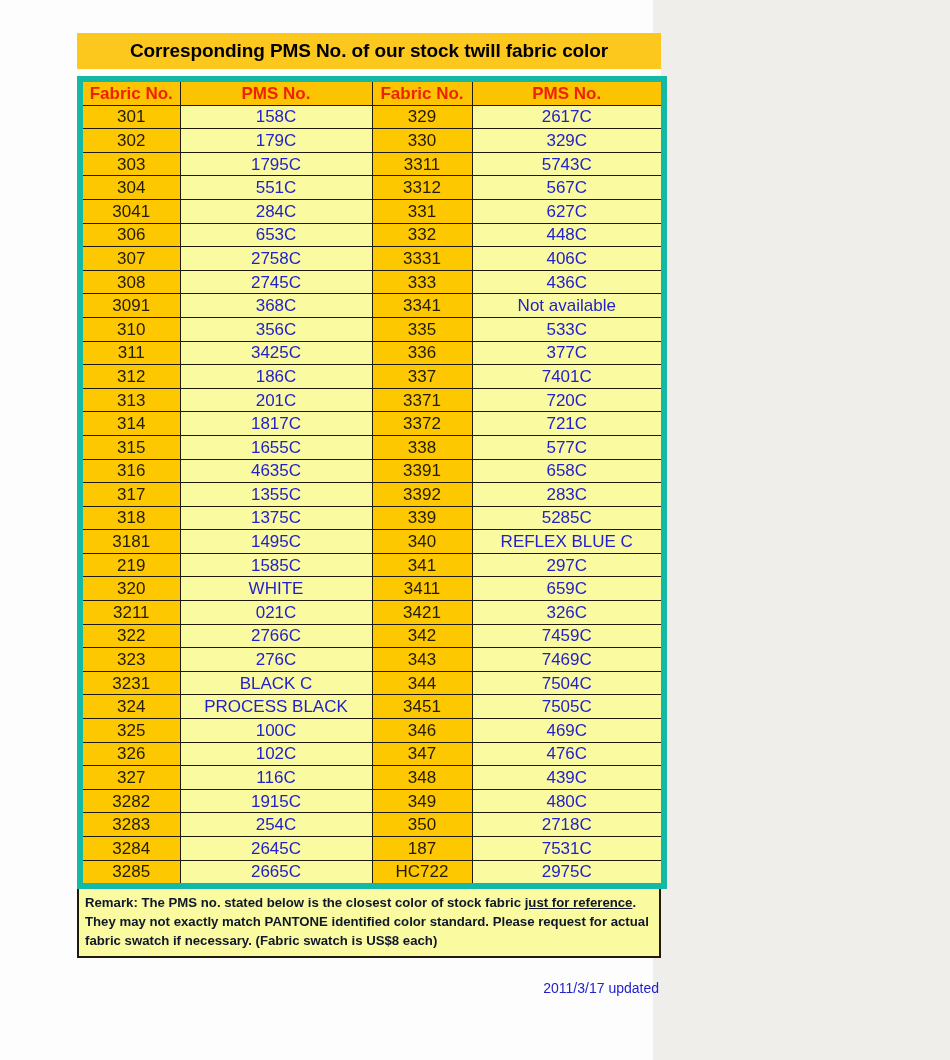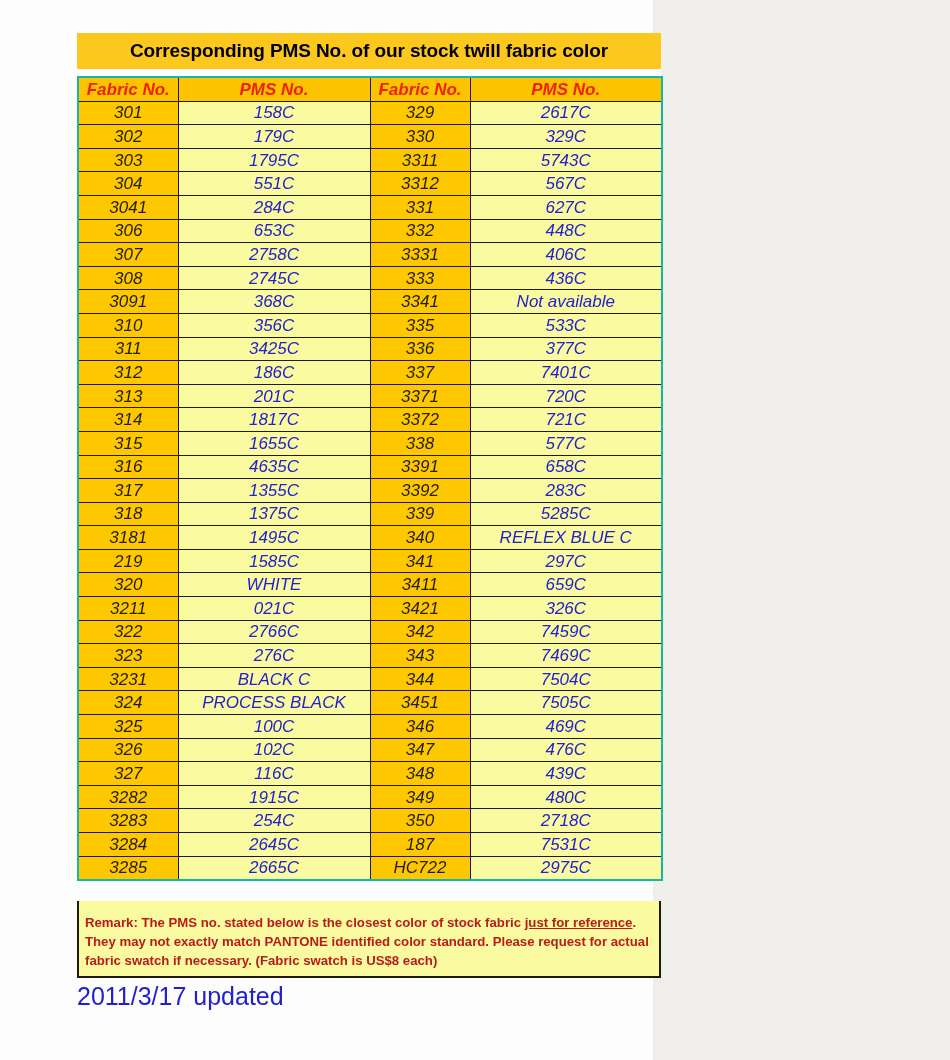--- a/index.html
+++ b/index.html
@@ -40,22 +40,21 @@
     font-weight: bold;
     letter-spacing: -0.1px;
   }
   .title-gap { height: 7px; background: #fdfdfd; }
 
   
   table.pms {
     border-collapse: collapse;
     table-layout: fixed;
     width: 584px;
-    border: 2px solid #14b8a6;
-    font-style: italic;
+    border: 6px solid #14b8a6;
   }
   table.pms col.c-fab  { width: 100px; }
   table.pms col.c-pms  { width: 192px; }
 
   table.pms th, table.pms td {
     border: 1px solid #201a08;
     height: 22.6px;
     padding: 0;
     text-align: center;
     vertical-align: middle;
@@ -86,36 +85,35 @@
     border-left: 2px solid #201a08;
   }
 
   
   .remark {
     width: 584px;
     box-sizing: border-box;
     background: #fafaa0;
     border: 2px solid #201a08;
     border-top: none;
-    color: #b91c1c;
+    color: #0f172a;
     font-size: 13.2px;
     font-weight: bold;
     line-height: 1.42;
-    padding: 13px 6px 6px 6px;
+    padding: 5px 6px 6px 6px;
     text-align: left;
-    margin-top: 20px;
   }
   .remark u { text-decoration: underline; }
 
   .updated {
     width: 584px;
-    text-align: left;
+    text-align: right;
     color: #2222cc;
-    font-size: 25px;
-    padding-top: 4px;
+    font-size: 14px;
+    padding-top: 22px;
     padding-right: 2px;
     box-sizing: border-box;
   }
 </style>
 </head>
 <body>
 
 <div id="page">
   <div id="sheet">
 

